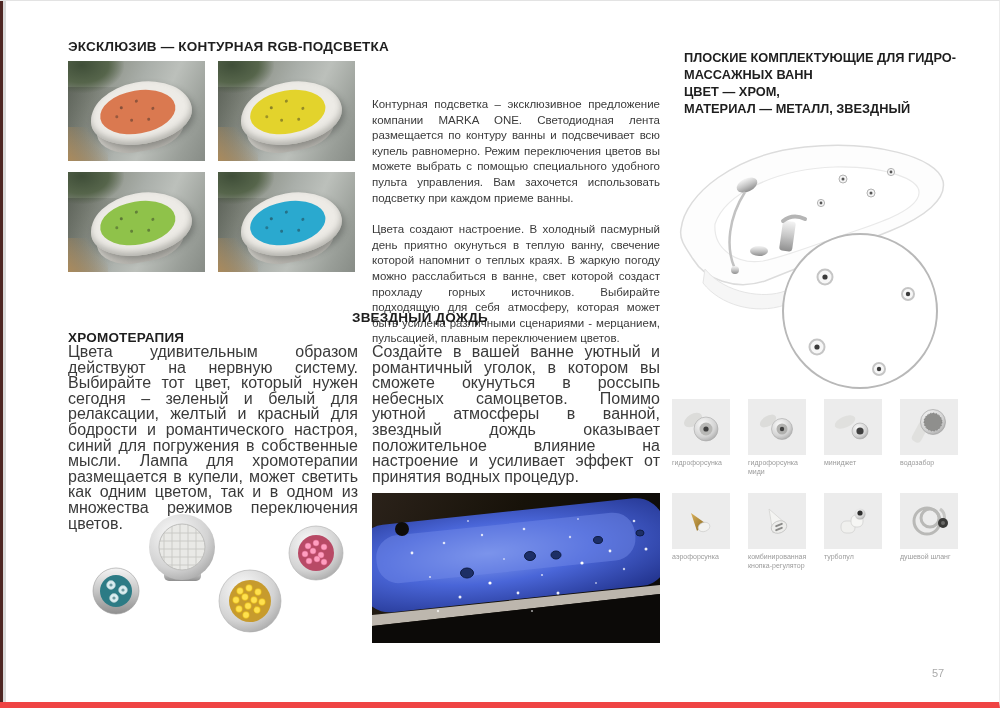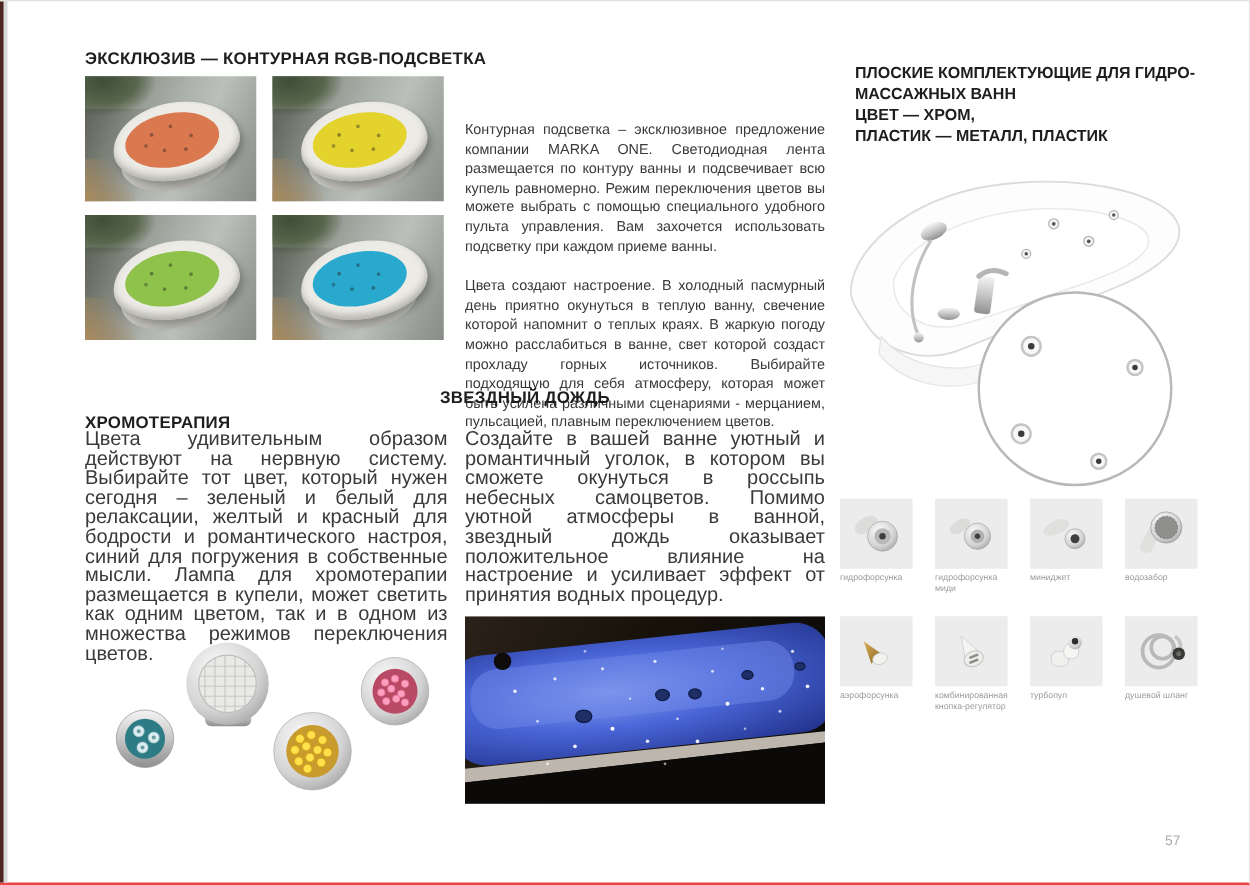--- a/index.html
+++ b/index.html
@@ -1,19 +1,19 @@
 <!DOCTYPE html>
 <html lang="ru"><head>
 <meta charset="utf-8">
 <style>
   html,body{margin:0;padding:0;background:#fff;}
   .page{
     position:relative;width:1000px;height:708px;background:#fff;overflow:hidden;
     font-family:"Liberation Sans",sans-serif;color:#3c3c3c;
-    border-top:1px solid #e3e3e3;border-bottom:2px solid #ef4444;border-right:1px solid #ececec;
+    border-top:1px solid #e3e3e3;border-bottom:6px solid #ef4444;border-right:1px solid #ececec;
     box-sizing:border-box;
   }
   .spine{position:absolute;left:0;top:0;width:3px;height:708px;background:#4e2522;}
   .spine-gap{position:absolute;left:3px;top:0;width:3px;height:708px;background:#d9d9d9;}
 
   .h{position:absolute;margin:0;font-weight:bold;color:#1e1e1e;font-size:13.5px;letter-spacing:.2px;}
   .body-text{position:absolute;margin:0;font-size:16px;line-height:15.6px;text-align:justify;color:#3a3a3a;}
 
   
   .photo-grid{position:absolute;left:68px;top:60px;width:288px;display:grid;
@@ -243,21 +243,21 @@
       <circle cx="66" cy="118" r="1.2" opacity=".7"></circle>
         <circle cx="160" cy="118" r="1.1" opacity=".6"></circle>
     </g>
   </svg>
 
   
   <h2 class="acc-head">
     <span>ПЛОСКИЕ КОМПЛЕКТУЮЩИЕ ДЛЯ ГИДРО-</span><br>
     <span>МАССАЖНЫХ ВАНН</span><br>
     <span>ЦВЕТ — ХРОМ,</span><br>
-    <span>ПЛАСТИК — МЕТАЛЛ, ПЛАСТИК</span>
+    <span>МАТЕРИАЛ — МЕТАЛЛ, ЗВЕЗДНЫЙ</span>
   </h2>
 
   
   <svg class="img-abs" style="left:675px;top:108px;" width="282" height="285" viewBox="0 0 282 285">
     <path d="M6 120 C10 85 60 45 130 38 C200 31 262 48 268 72 C272 90 250 108 215 122 C180 136 120 160 90 172 C60 182 30 170 18 150 C10 138 4 130 6 120 Z" fill="#fdfdfd" stroke="#dcdcdc" stroke-width="1.5"></path>
     <path d="M40 115 C50 85 100 60 160 58 C210 57 245 70 244 84 C243 100 210 112 180 122 C150 132 110 148 88 152 C62 156 38 140 40 115 Z" fill="#ffffff" stroke="#e9e9e9" stroke-width="1.2"></path>
     <path d="M30 160 C50 185 90 190 110 182 L110 196 C80 206 45 196 28 174 Z" fill="#f6f6f6" stroke="#e5e5e5" stroke-width="1"></path>
 
     <ellipse cx="72" cy="76" rx="11" ry="6.5" fill="url(#chrome)" transform="rotate(-25 72 76)"></ellipse>
     <path d="M70 83 C54 108 50 138 60 160" fill="none" stroke="#c2c2c2" stroke-width="2.5"></path>

